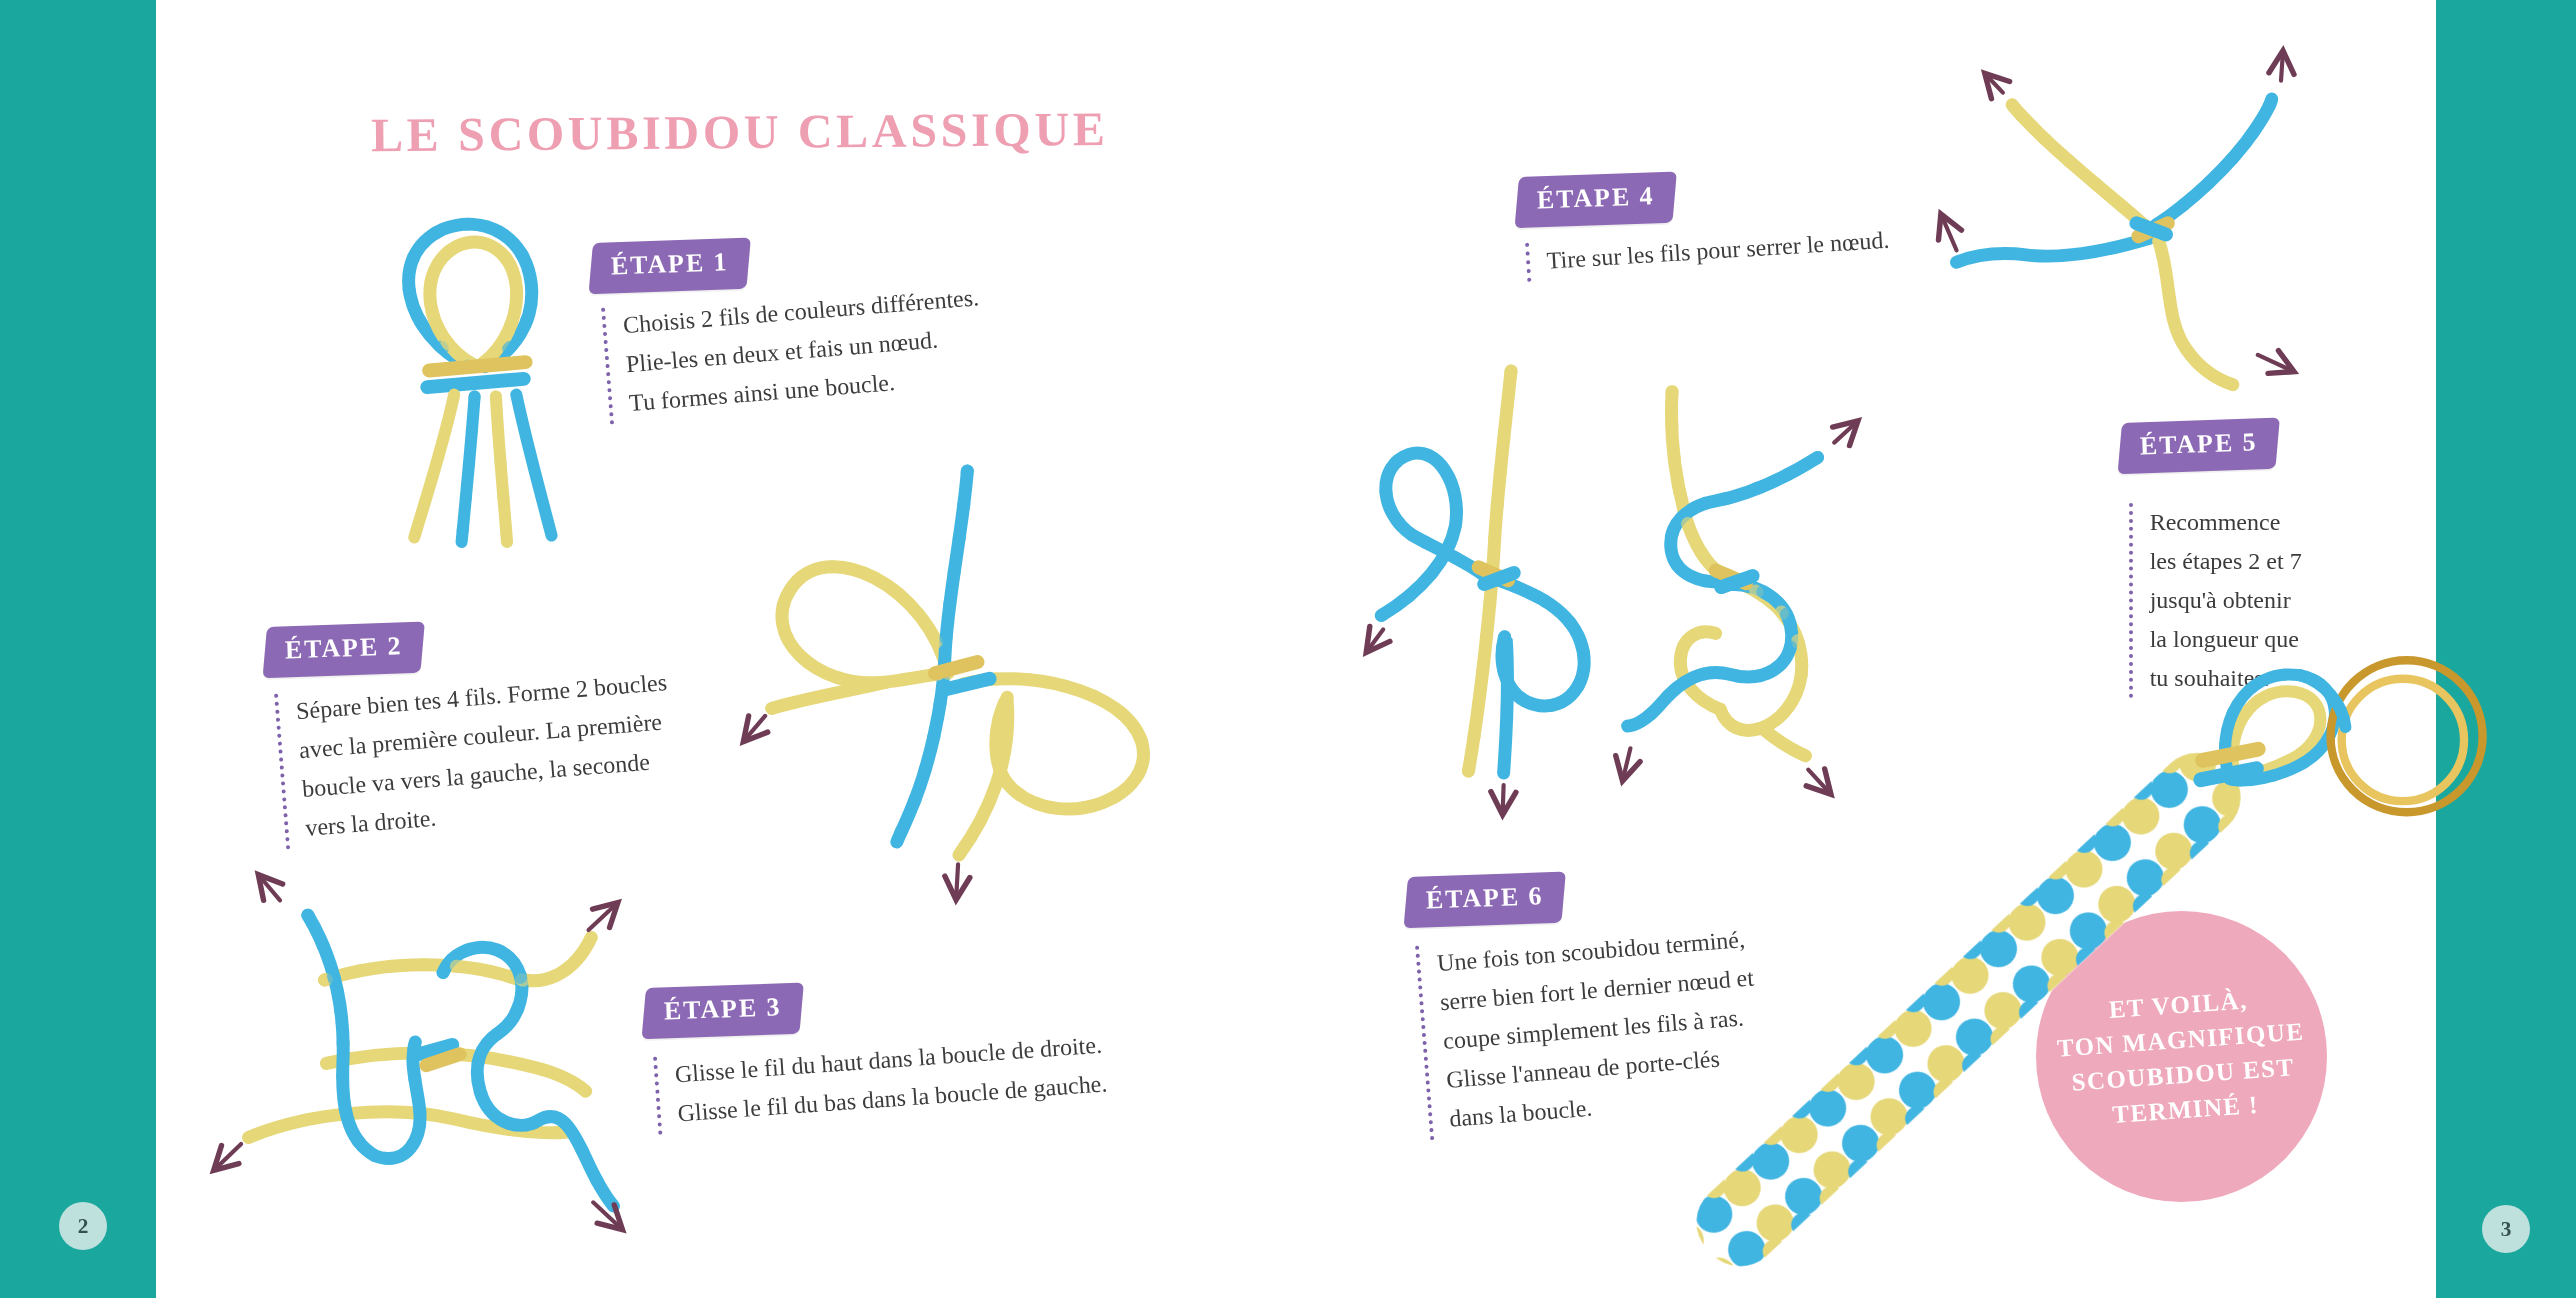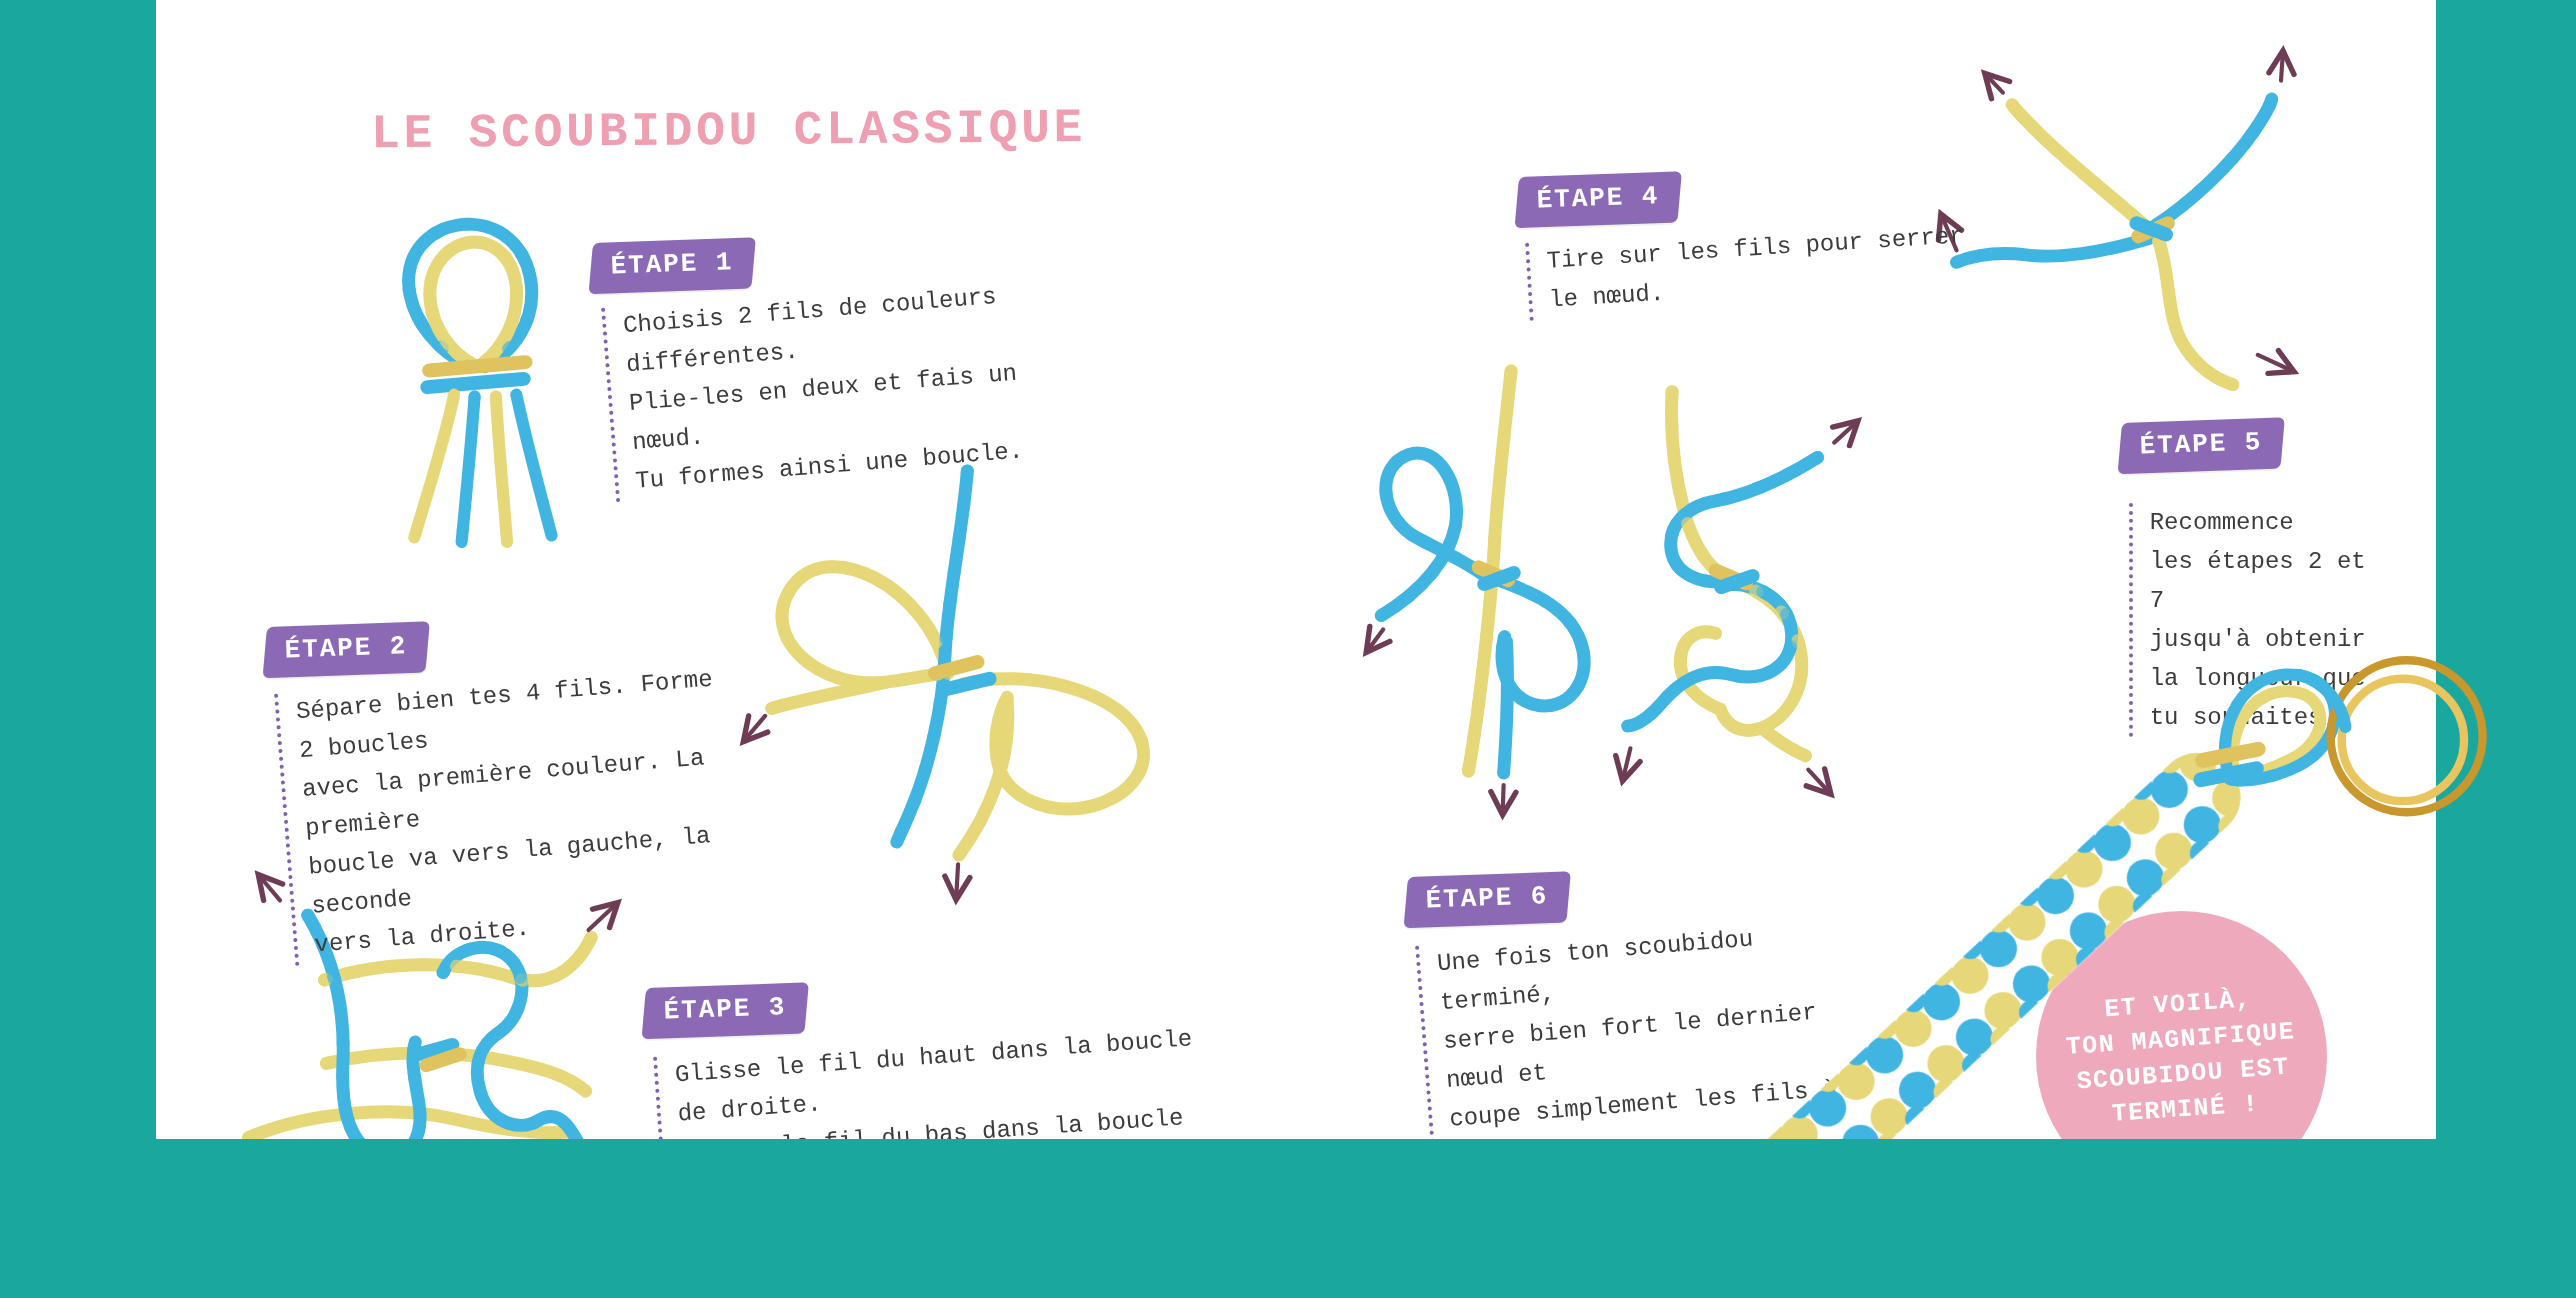--- a/index.html
+++ b/index.html
@@ -2,22 +2,22 @@
 <html style="--background: #1aa79e; --page: #ffffff; --title_pink: #ee9fb2; --badge_purple: #8c69b4; --text_dark: #3c3c3c; --cord_blue: #41b5e1; --cord_yellow: #e6d778; --knot_gold: #dfc35f; --arrow_plum: #6e3c55; --bubble_pink: #efa9bc; --ring_gold_dark: #c8982d; --ring_gold_light: #e8c55e; --page_circle: #bfe1dd; --page_circle_text: #35514e; --dotted_purple: #7e62ab;font-size:15px"><head>
 <meta charset="utf-8">
 <style>
   :root{
     --background:#1aa79e; --page:#ffffff; --title_pink:#ee9fb2; --badge_purple:#8c69b4;
     --text_dark:#3c3c3c; --cord_blue:#41b5e1; --cord_yellow:#e6d778; --knot_gold:#dfc35f;
     --arrow_plum:#6e3c55; --bubble_pink:#efa9bc; --ring_gold_dark:#c8982d; --ring_gold_light:#e8c55e;
     --page_circle:#bfe1dd; --page_circle_text:#35514e; --dotted_purple:#7e62ab;
   }
   html,body{margin:0;padding:0;background:var(--background);}
-  #stage{position:relative;width:2576px;height:1139px;background:var(--background);
-         font-family:Liberation Mono, monospace;overflow:hidden;}
+  #stage{position:relative;width:2576px;height:1298px;background:var(--background);
+         font-family:Liberation Serif, serif;overflow:hidden;}
   #page{position:absolute;left:156px;top:0;width:2280px;height:1298px;background:var(--page);}
   .abs{position:absolute;}
   #title{left:371px;top:104px;width:760px;font-size:48px;font-weight:bold;letter-spacing:3.7px;
          color:var(--title_pink);transform:rotate(-0.5deg);}
   .badge{background:var(--badge_purple);color:#fff;font-weight:bold;font-size:26px;letter-spacing:1.9px;
          padding:9.3px 20.4px 12px;border-radius:6.5px;transform:rotate(-2deg) skewX(-7deg);
          transform-origin:0 0;display:inline-block;box-shadow:0 1.9px 0 rgba(0,0,0,.06);}
   .badge span{display:inline-block;transform:skewX(7deg);}
   .step-text{color:var(--text_dark);font-size:24px;line-height:39px;white-space:pre-line;
              border-left:4.6px dotted var(--dotted_purple);padding-left:16.7px;transform-origin:0 0;}

